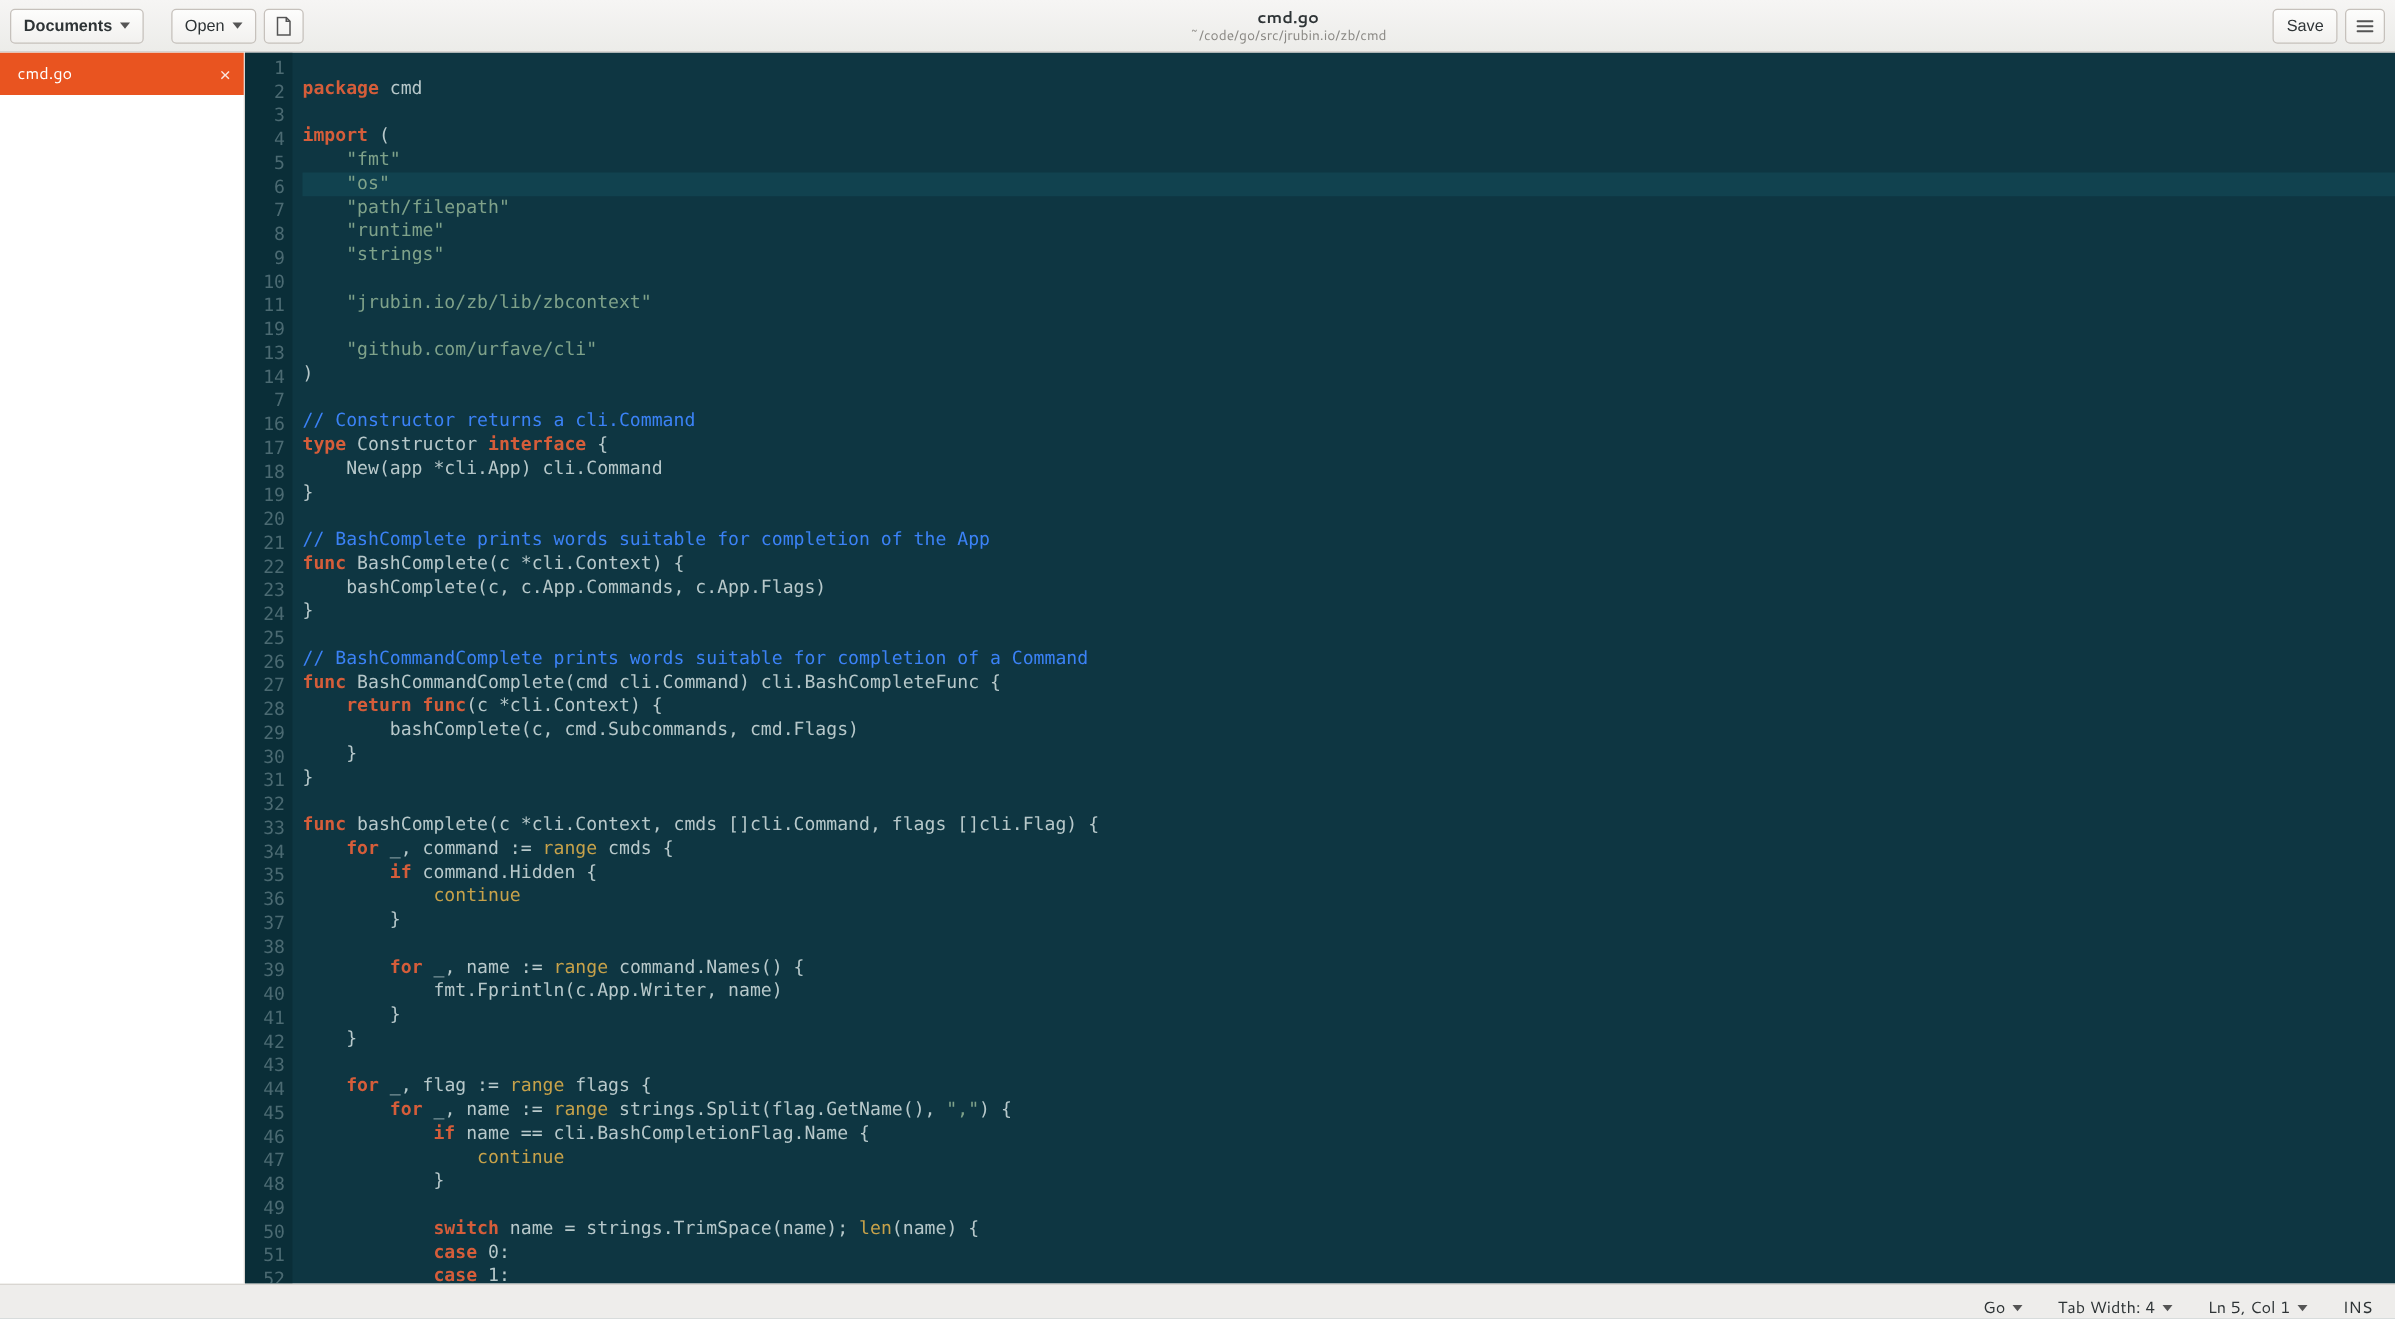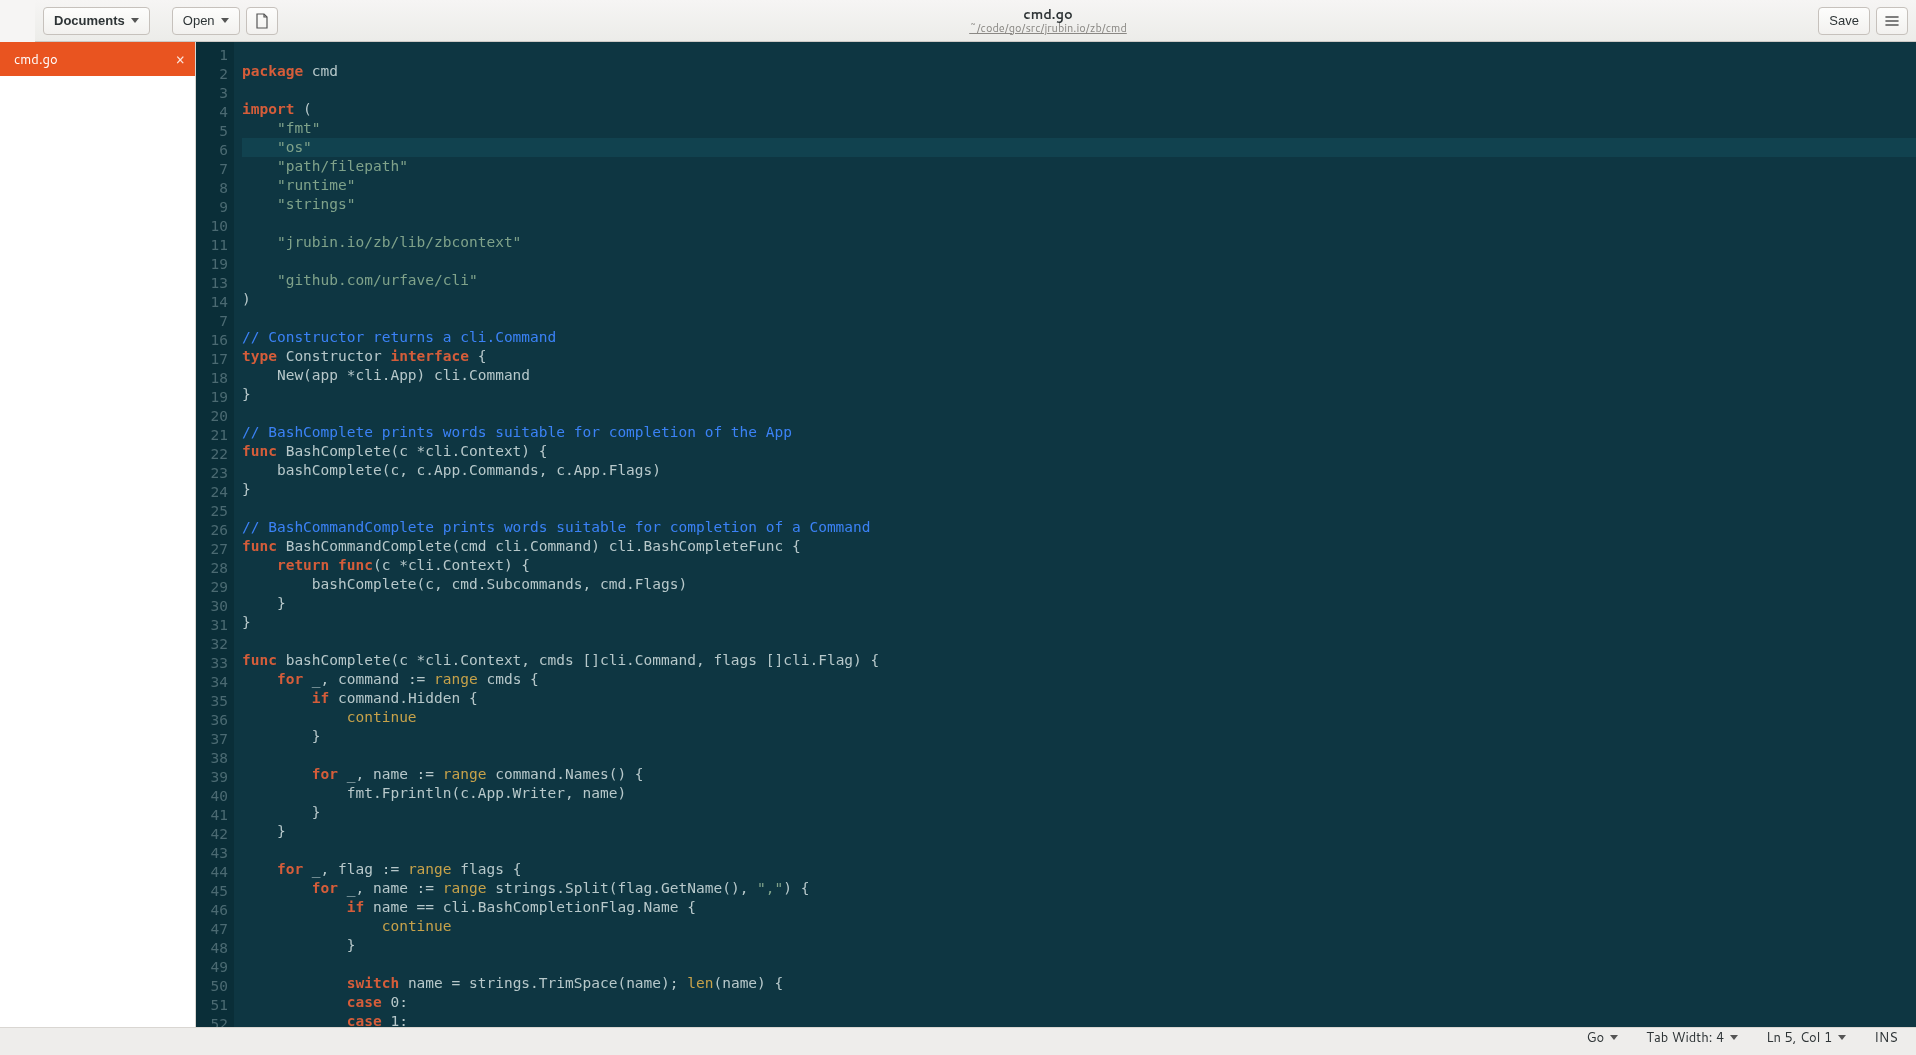--- a/index.html
+++ b/index.html
@@ -17,33 +17,32 @@
 
 
 .headerbar {
   height: 42px;
   background: linear-gradient(#f6f5f4, #ecece9);
   border-bottom: 1px solid #cdc9c5;
   display: flex;
   align-items: center;
   padding: 0 8px;
   gap: 6px;
-  margin-left: 35px;
 }
 .hb-left, .hb-right { display: flex; align-items: center; gap: 6px; }
 .hb-center {
   flex: 1;
   display: flex;
   flex-direction: column;
   align-items: center;
   justify-content: center;
   line-height: 1.1;
 }
 .hb-title { font-weight: 700; font-size: 13px; color: #2e3436; }
-.hb-subtitle { font-size: 11px; color: #8a8884; text-decoration: underline; }
+.hb-subtitle { font-size: 11px; color: #8a8884; }
 
 .btn {
   height: 28px;
   padding: 0 10px;
   background: linear-gradient(#fdfdfc, #f2f1ef);
   border: 1px solid #c6c1bc;
   border-radius: 4px;
   color: #2e3436;
   font-size: 13px;
   display: inline-flex;
@@ -113,21 +112,21 @@
 .tk-comment { color: #3b82f6; }
 .tk-plain   { color: #b7c8ca; }
 .tk-num     { color: #b7c8ca; }
 
 
 .statusbar {
   height: 28px;
   background: #eeedeb;
   border-top: 1px solid #d9d6d2;
   display: flex;
-  align-items: flex-start;
+  align-items: flex-end;
   justify-content: flex-end;
   gap: 28px;
   padding: 0 18px;
   font-size: 13px;
   color: #2e3436;
 }
 .sb-item { display: inline-flex; align-items: center; gap: 6px; cursor: pointer; }
 .sb-item .caret { border-top-color: #555; }
 .sb-item.noninteractive { cursor: default; }
 </style>

